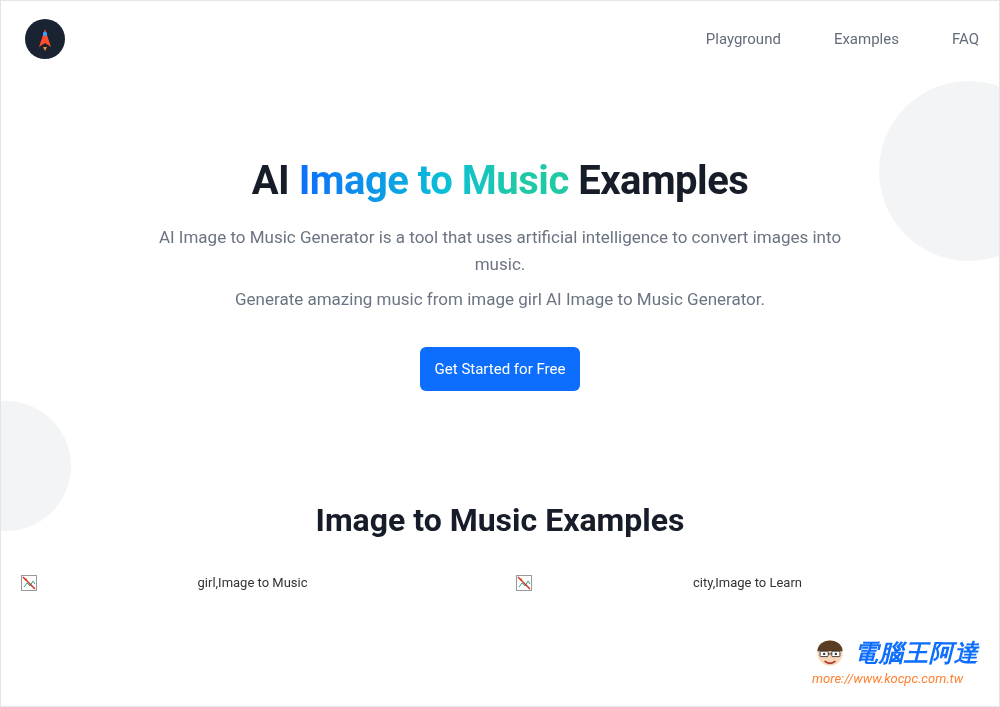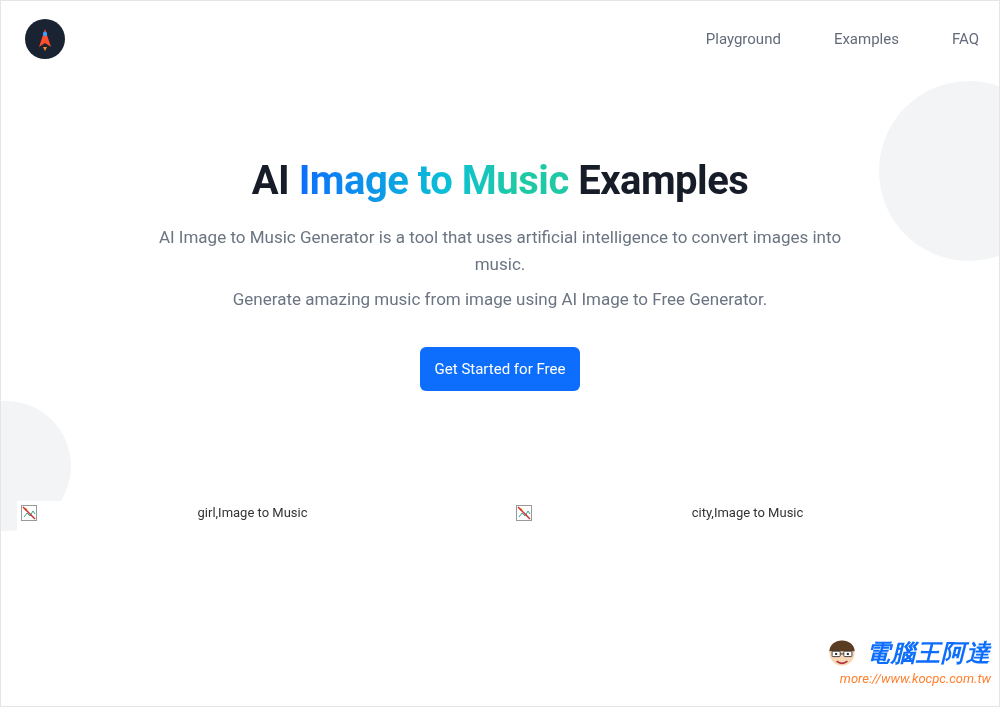--- a/index.html
+++ b/index.html
@@ -149,24 +149,24 @@
       position: absolute;
       left: 4px;
       top: 4px;
       width: 16px;
       height: 16px;
     }
     
     
     .watermark {
       position: absolute;
-      right: 8px;
+      right: 20px;
       bottom: 20px;
       z-index: 10;
-      text-align: right;
+      text-align: left;
     }
     .watermark-main {
       font-size: 24px;
       font-weight: 800;
       color: #0d6efd;
       font-style: italic;
       letter-spacing: 1px;
       display: flex;
       align-items: center;
       gap: 6px;
@@ -201,45 +201,46 @@
     <span class="nav-item">Examples</span>
     <span class="nav-item">FAQ</span>
   </nav>
 </header>
 
 <section class="hero">
   <h1 class="hero-title">
     <span>AI </span><span class="gradient">Image to Music</span><span> Examples</span>
   </h1>
   <p class="hero-sub">AI Image to Music Generator is a tool that uses artificial intelligence to convert images into music.</p>
-  <p class="hero-sub2">Generate amazing music from image using AI Image to Free Generator.</p>
+  <p class="hero-sub2">Generate amazing music from image girl AI Image to Music Generator.</p>
   <div class="cta-row">
     <button class="btn btn-primary">Get Started for Free</button>
   </div>
 </section>
 
 <section class="examples">
+  <h2 class="examples-title">Image to Music Examples</h2>
   <div class="examples-row">
     <div class="example-card">
       <svg class="broken-img" viewBox="0 0 16 16">
           <rect x="0.5" y="0.5" width="15" height="15" fill="none" stroke="#999"></rect>
           <path d="M3 12 L6 8 L9 11 L12 6 L14 9" fill="none" stroke="#3a8"></path>
           <circle cx="5" cy="4.5" r="1.2" fill="#f90"></circle>
           <line x1="2" y1="2" x2="14" y2="14" stroke="#c33" stroke-width="1.5"></line>
         </svg>
       <span>girl,Image to Music</span>
     </div>
     <div class="example-card">
       <svg class="broken-img" viewBox="0 0 16 16">
           <rect x="0.5" y="0.5" width="15" height="15" fill="none" stroke="#999"></rect>
           <path d="M3 12 L6 8 L9 11 L12 6 L14 9" fill="none" stroke="#3a8"></path>
           <circle cx="5" cy="4.5" r="1.2" fill="#f90"></circle>
           <line x1="2" y1="2" x2="14" y2="14" stroke="#c33" stroke-width="1.5"></line>
         </svg>
-      <span>city,Image to Music</span>
+      <span>city,Image to Learn</span>
     </div>
   </div>
 </section>
 
 <div class="watermark">
   <div class="watermark-main">
     <svg class="watermark-face" viewBox="0 0 40 40">
       <circle cx="20" cy="20" r="14" fill="#f7d7b5"></circle>
       <path d="M6 18 a14 12 0 0 1 28 0" fill="#5a3c22"></path>
       <rect x="9" y="18" width="9" height="6" rx="1" fill="#fff" stroke="#333"></rect>

